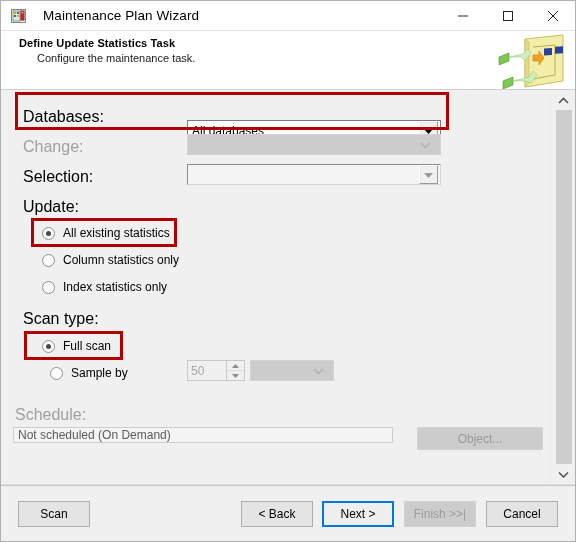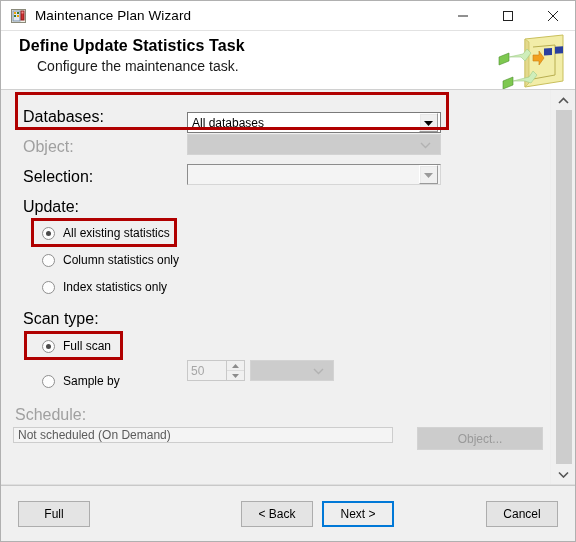--- a/index.html
+++ b/index.html
@@ -27,20 +27,21 @@
   }
 
   
   .titlebar {
     height: 29px;
     background: #ffffff;
     display: flex;
     align-items: center;
     flex: 0 0 auto;
     position: relative;
+    gap: 8px;
   }
   .title-icon {
     width: 16px;
     height: 16px;
     margin-left: 10px;
     margin-right: 8px;
     flex: 0 0 auto;
     position: relative;
   }
   .title-text {
@@ -73,28 +74,28 @@
     border-top: 1px solid #e2e2e2;
     border-bottom: 1px solid #d0d0d0;
     box-sizing: border-box;
     position: relative;
     flex: 0 0 auto;
     padding: 6px 0 0 18px;
     overflow: hidden;
   }
   .header h1 {
     margin: 0;
-    font-size: 16px;
+    font-size: 11px;
     font-weight: bold;
     color: #000000;
     letter-spacing: 0.1px;
   }
   .header p {
     margin: 3px 0 0 18px;
-    font-size: 14px;
+    font-size: 11px;
     color: #1a1a1a;
   }
   .header-art {
     position: absolute;
     right: 6px;
     top: 2px;
     width: 74px;
     height: 58px;
   }
 
@@ -403,30 +404,30 @@
         <polygon points="8,48 18,44 18,52 8,56" fill="#7ec850" stroke="#4f9030" stroke-width="0.6"></polygon>
         <polygon points="18,48 34,44 38,38 42,42 36,50 30,48" fill="#cfeebb" stroke="#9ecb86" stroke-width="0.6"></polygon>
       </svg>
     </div>
   </div>
 
   <div class="content-wrap">
     <div class="content">
 
       <div class="lbl" style="left:22px; top:18px;">Databases:</div>
-      <div class="combo" style="left:186px; top:22px; width:254px;">
+      <div class="combo" style="left:186px; top:30px; width:254px;">
         <span class="combo-text">All databases</span>
         <span class="combo-btn">
           <svg width="9" height="6" viewBox="0 0 9 6">
               <polygon points="0,1 9,1 4.5,6" fill="#000"></polygon>
             </svg>
         </span>
       </div>
 
-      <div class="lbl disabled" style="left:22px; top:48px;">Object:</div>
+      <div class="lbl disabled" style="left:22px; top:48px;">Change:</div>
       <div class="combo filled-disabled" style="left:186px; top:44px; width:254px;">
         <span class="combo-text"></span>
         <span class="chev-disabled">
           <svg width="11" height="7" viewBox="0 0 11 7">
               <polyline points="1,1 5.5,5.5 10,1" fill="none" stroke="#b2b2b2" stroke-width="1.4"></polyline>
             </svg>
         </span>
       </div>
 
       <div class="lbl" style="left:22px; top:78px;">Selection:</div>
@@ -453,21 +454,21 @@
         <span class="radio"></span>
         <span class="radio-label">Index statistics only</span>
       </div>
 
       <div class="lbl" style="left:22px; top:220px;">Scan type:</div>
 
       <div class="radio-row" style="left:41px; top:247px;">
         <span class="radio checked"></span>
         <span class="radio-label">Full scan</span>
       </div>
-      <div class="radio-row" style="left:41px; top:274px;margin-top:8px;">
+      <div class="radio-row" style="left:49px; top:274px;">
         <span class="radio"></span>
         <span class="radio-label">Sample by</span>
       </div>
 
       <div class="spinner" style="left:186px; top:270px; width:58px;">
         <span class="sp-text">50</span>
         <span class="sp-arrows">
           <span class="sp-arrow up">
             <svg width="7" height="4" viewBox="0 0 7 4">
                 <polygon points="3.5,0 7,4 0,4" fill="#8c8c8c"></polygon>
@@ -515,26 +516,29 @@
         <svg width="11" height="7" viewBox="0 0 11 7">
             <polyline points="1,1.5 5.5,6 10,1.5" fill="none" stroke="#555" stroke-width="1.6"></polyline>
           </svg>
       </div>
     </div>
   </div>
 
   <div class="footer">
     <div class="footer-sep"></div>
     <div class="fbtn" style="left:17px; width:72px;">
-      <span>Full</span>
+      <span>Scan</span>
     </div>
     <div class="fbtn primary" style="left:321px; width:72px;">
       <span>Next &gt;</span>
     </div>
     <div class="fbtn" style="left:240px; width:72px;">
       <span>&lt; Back</span>
     </div>
+    <div class="fbtn disabled" style="left:403px; width:72px;">
+      <span>Finish &gt;&gt;|</span>
+    </div>
     <div class="fbtn" style="left:485px; width:72px;">
       <span>Cancel</span>
     </div>
   </div>
 
 </div>
 
 </body></html>

